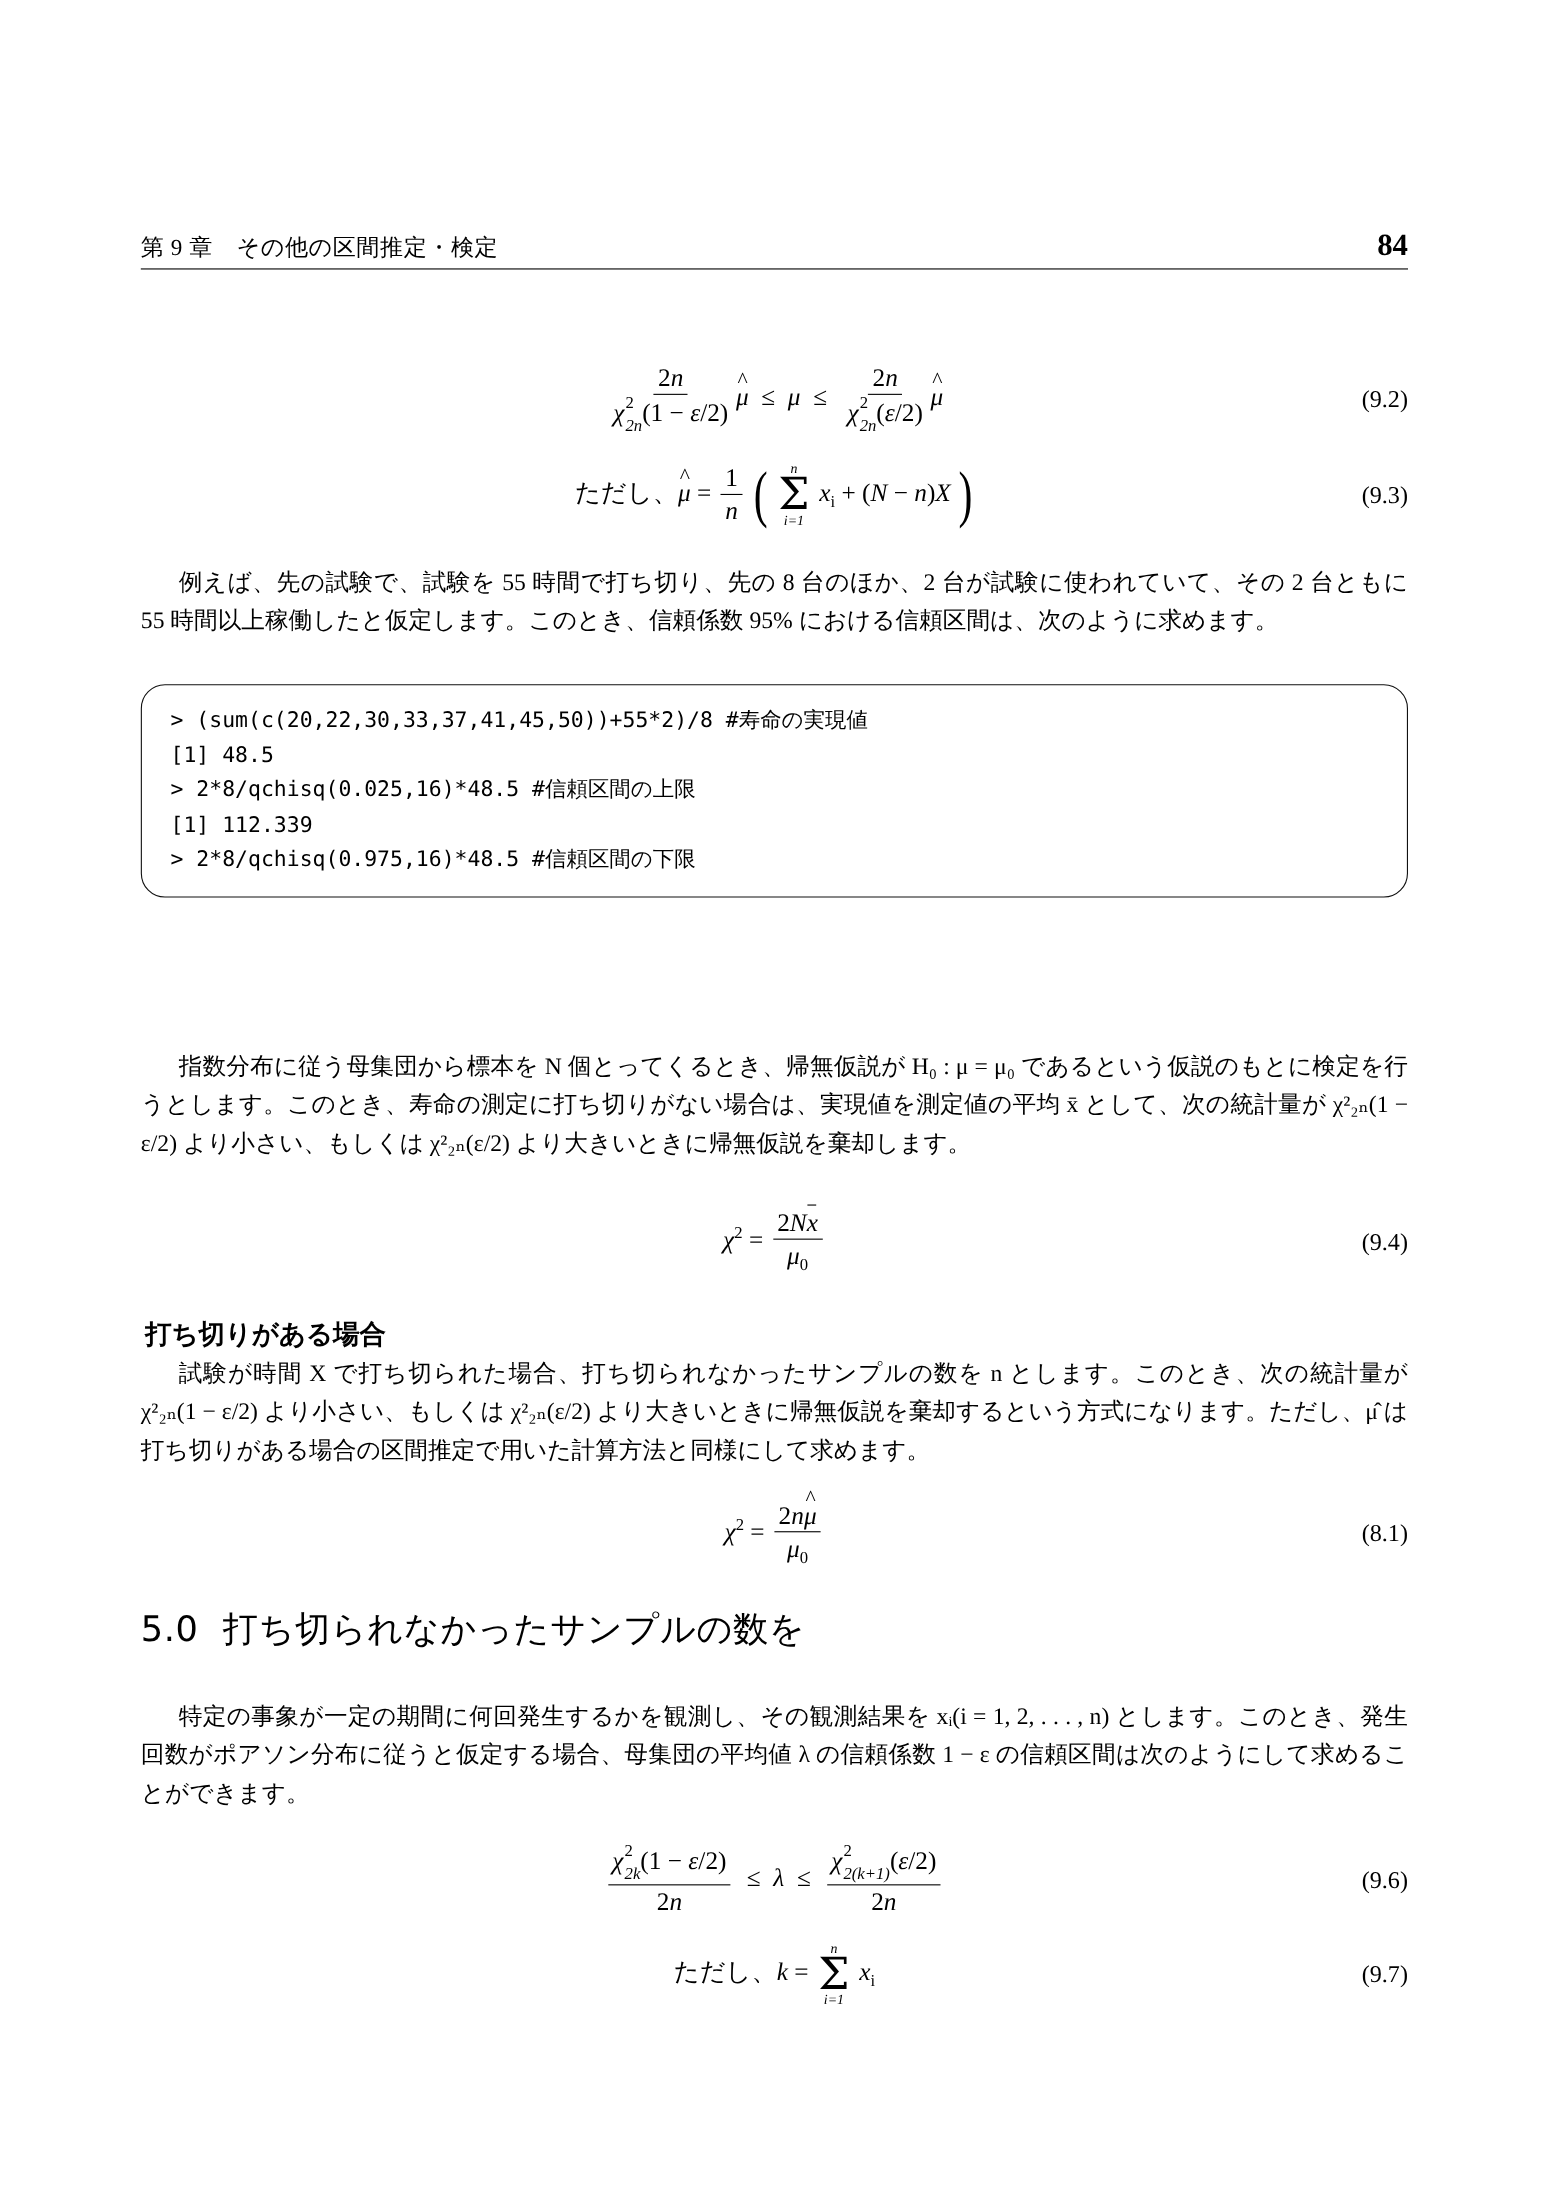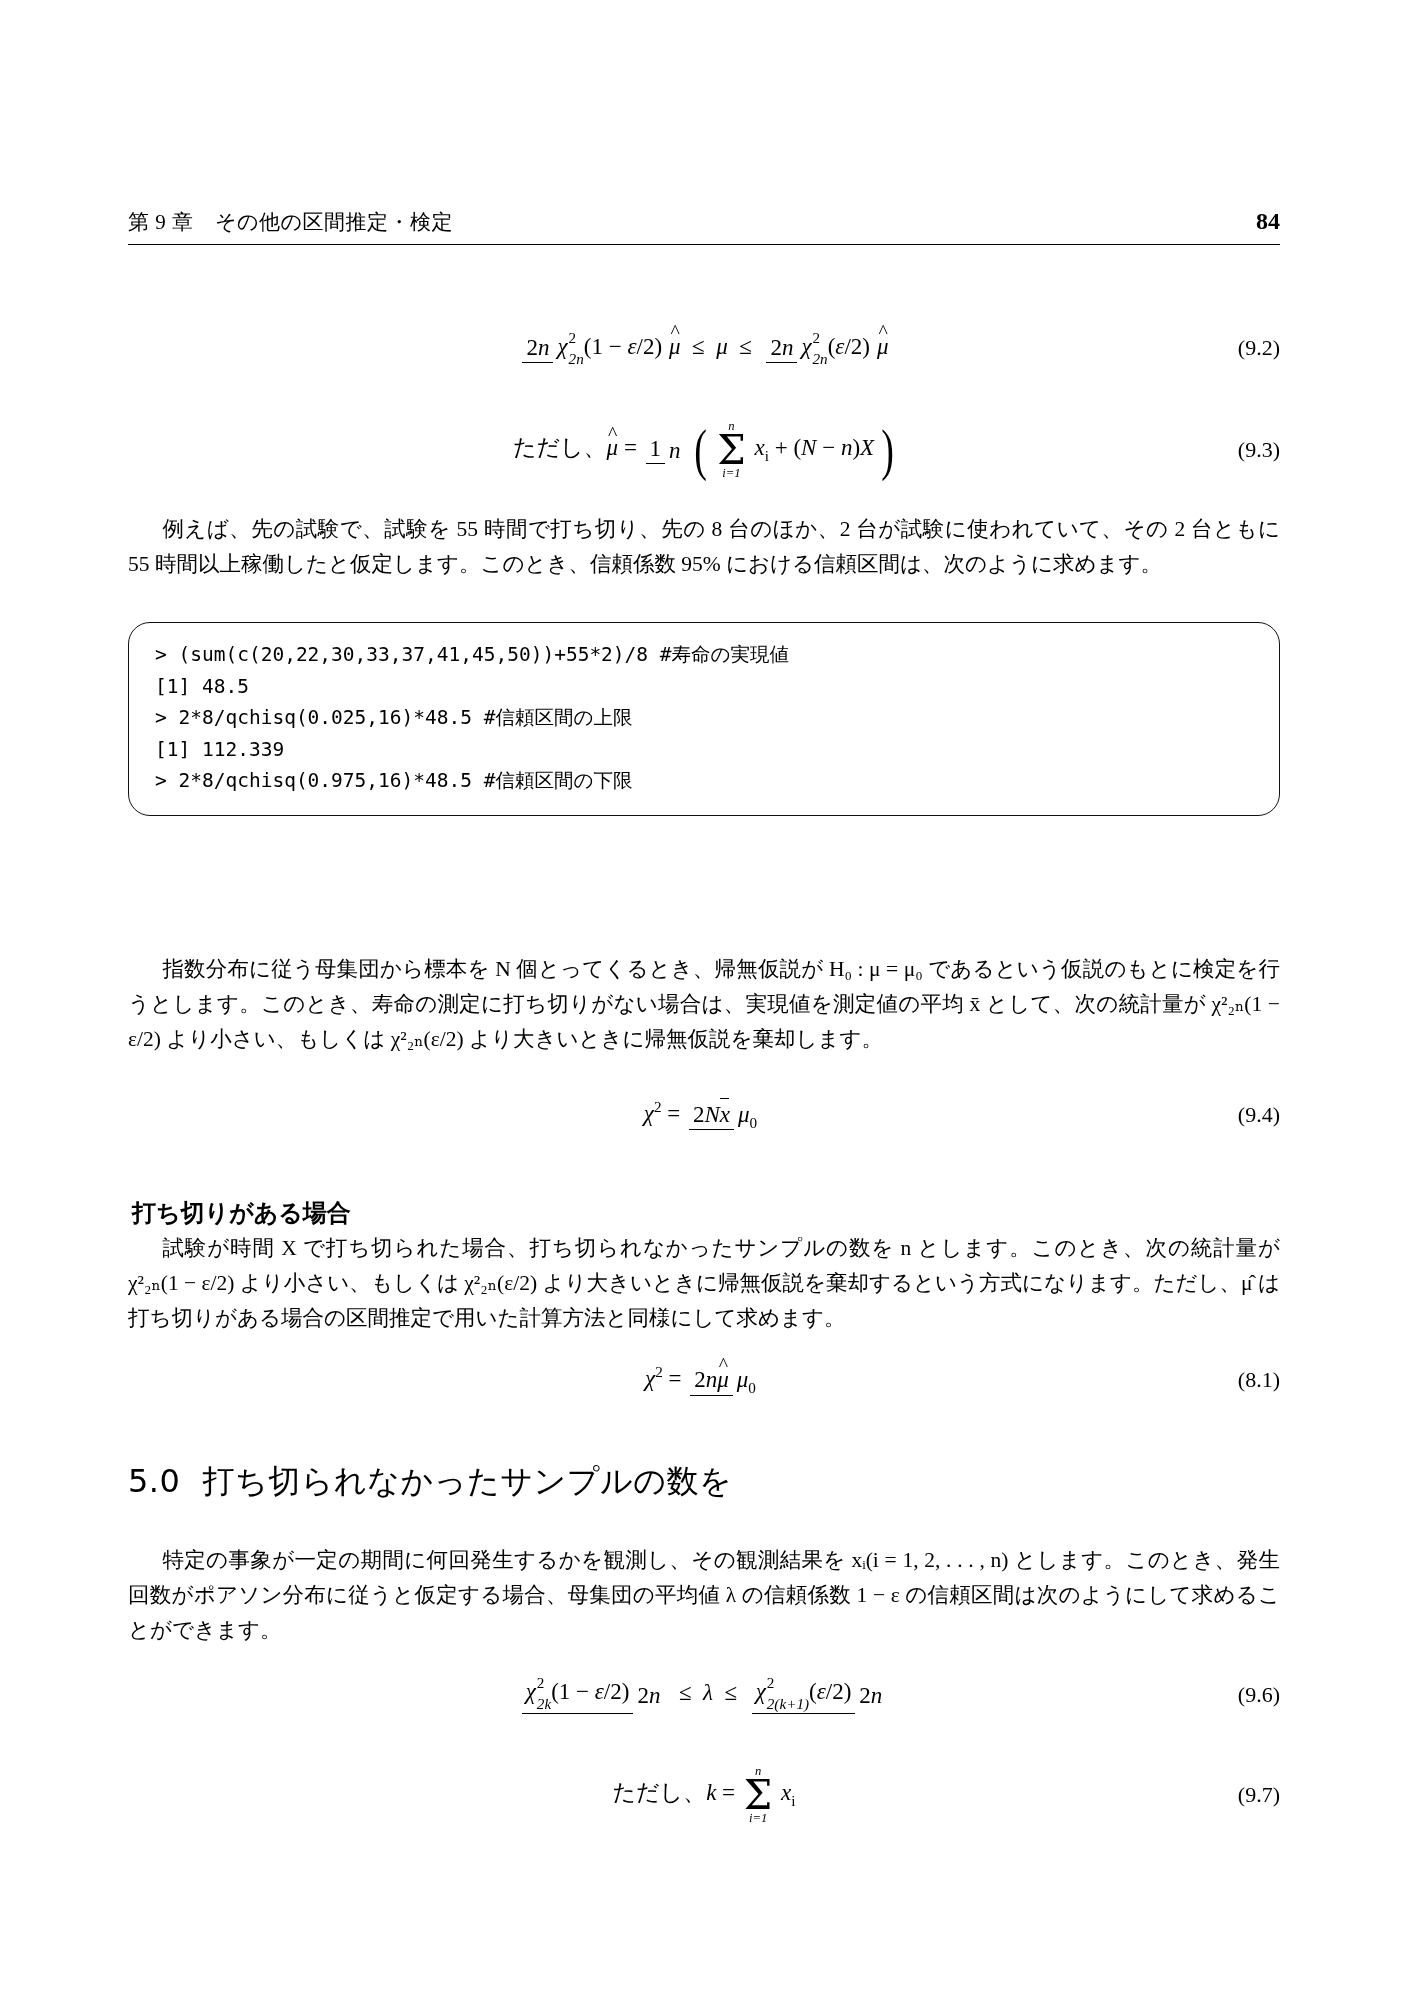--- a/index.html
+++ b/index.html
@@ -27,21 +27,21 @@
     position: absolute;
     left: 128px;
     right: 128px;
     top: 208px;
     display: flex;
     align-items: baseline;
     justify-content: space-between;
     font-size: 21px;
   }
   .runhead-title { letter-spacing: 0.5px; }
-  .runhead-page { font-weight: bold; font-size: 24px; }
+  .runhead-page { font-weight: bold; font-size: 28px; }
   .runhead-rule {
     position: absolute;
     left: 128px;
     right: 128px;
     top: 244px;
     border-top: 1.6px solid #000;
   }
   p.para {
     font-size: 21.5px;
     line-height: 35px;
@@ -66,20 +66,21 @@
   }
   .math {
     font-family: "Liberation Serif", "DejaVu Serif", serif;
     font-style: italic;
     font-size: 23px;
     white-space: nowrap;
   }
   .up { font-style: normal; }
   .frac {
     display: inline-flex;
+    flex-direction: column;
     align-items: center;
     vertical-align: middle;
     margin: 0 3px;
   }
   .frac > .num {
     padding: 0 4px 1px 4px;
     border-bottom: 1.3px solid #000;
     line-height: 1.18;
   }
   .frac > .den {

